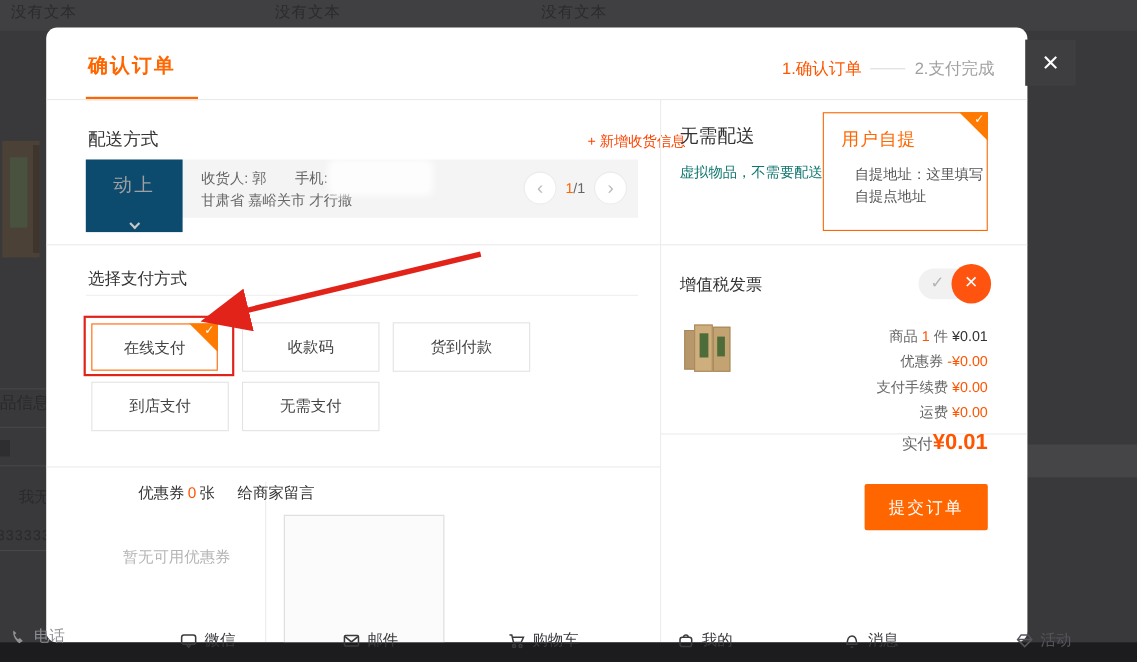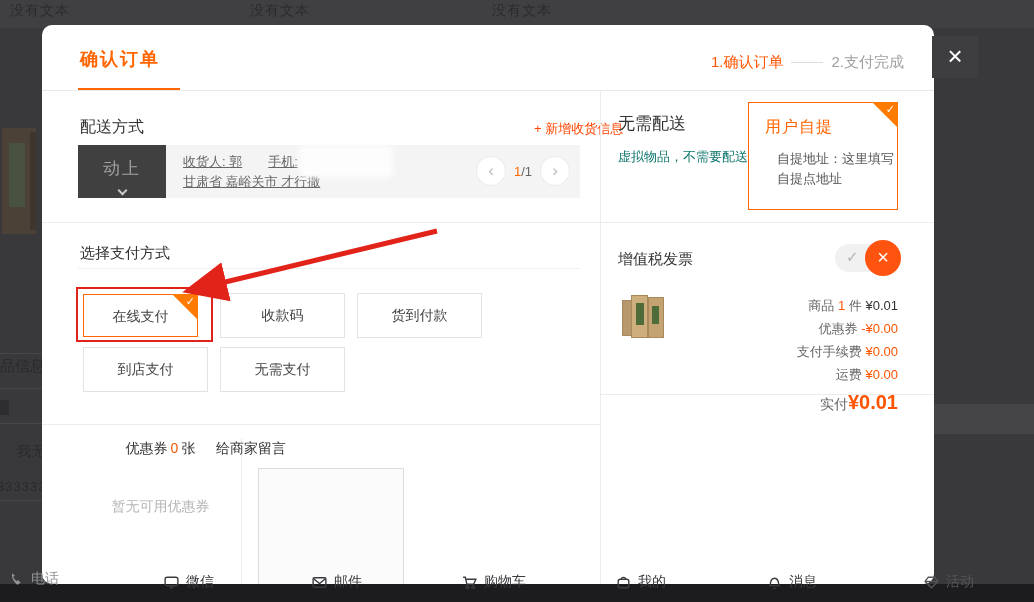--- a/index.html
+++ b/index.html
@@ -32,24 +32,24 @@
   .steps { position:absolute; right:30px; top:28px; display:flex; align-items:center; gap:8px; font-size:15px; }
   .step-cur { color:#ff5500; }
   .step-line { width:32px; height:1px; background:#ddd; }
   .step-next { color:#a0a0a0; }
   .close-btn { position:absolute; left:932px; top:36px; width:46px; height:42px; background:#3e3e41; color:#fff; font-size:26px; line-height:40px; text-align:center; z-index:12; cursor:pointer; }
 
   
   .sec-title { position:absolute; font-size:16px; color:#333; }
   .add-link { position:absolute; left:492px; top:95px; font-size:13px; color:#ff4400; cursor:pointer; }
   .addr-card { position:absolute; left:36px; top:120px; width:502px; height:53px; background:#f4f4f4; }
-  .addr-tag { position:absolute; left:0; top:0; width:88px; height:53px; background:#404040; text-align:center; }
+  .addr-tag { position:absolute; left:0; top:0; width:88px; height:66px; background:#0c4a6e; text-align:center; }
   .addr-tag .tag-text { display:block; margin-top:12px; font-size:17px; color:#a0a0a0; letter-spacing:2px; }
   .chev-down { position:absolute; left:41px; bottom:4px; width:7px; height:7px; border-left:2px solid #c8c8c8; border-bottom:2px solid #c8c8c8; transform:rotate(-45deg); }
-  .addr-info { position:absolute; left:105px; top:7px; font-size:13px; color:#666; line-height:20px;text-decoration:underline; }
+  .addr-info { position:absolute; left:105px; top:7px; font-size:13px; color:#666; line-height:20px; }
   .addr-info .l1 span { margin-right:26px; }
   .blur-patch { position:absolute; left:225px; top:4px; width:86px; height:25px; background:#fdfdfd; border-radius:3px; box-shadow:0 0 6px 4px #fdfdfd; }
   .pager { position:absolute; top:11px; height:30px; display:flex; align-items:center; gap:8px; }
   .pg-btn { width:30px; height:30px; border:1px solid #ebebeb; border-radius:50%; background:#fff; color:#bbb; font-size:17px; line-height:27px; text-align:center; cursor:pointer; }
   .pg-cur { color:#ff6600; font-size:13px; }
   .pg-total { color:#666; font-size:13px; }
   .divider { position:absolute; height:1px; background:#ececec; }
   .pay-divider { position:absolute; left:36px; top:243px; width:502px; height:1px; background:#f0f0f0; }
   .pay-btn { position:absolute; width:125px; height:45px; border:1px solid #e3e3e3; background:#fff; color:#444; font-size:14px; text-align:center; line-height:43px; cursor:pointer; }
   .pay-btn.selected { width:115px; height:43px; border:1px solid #ff6600; }
@@ -206,20 +206,21 @@
       <span>支付手续费</span> <span class="p-amt">¥0.00</span>
     </div>
     <div class="p-row" style="top:341px">
       <span>运费</span> <span class="p-amt">¥0.00</span>
     </div>
 
     <div class="divider" style="left:558px;top:369px;width:334px"></div>
     <div class="total-row">
       <span class="total-label">实付</span><span class="total-amt">¥0.01</span>
     </div>
+    <button class="submit-btn">提交订单</button>
   </div>
 
   <div class="close-btn">×</div>
 
   <div class="annot-rect"></div>
   <svg class="annot-arrow" viewBox="0 0 1034 602">
     <defs>
       <marker id="ah" markerWidth="9" markerHeight="8" refX="7" refY="4" orient="auto">
         <path d="M0,0 L9,4 L0,8 z" fill="#e2231a"></path>
       </marker>

